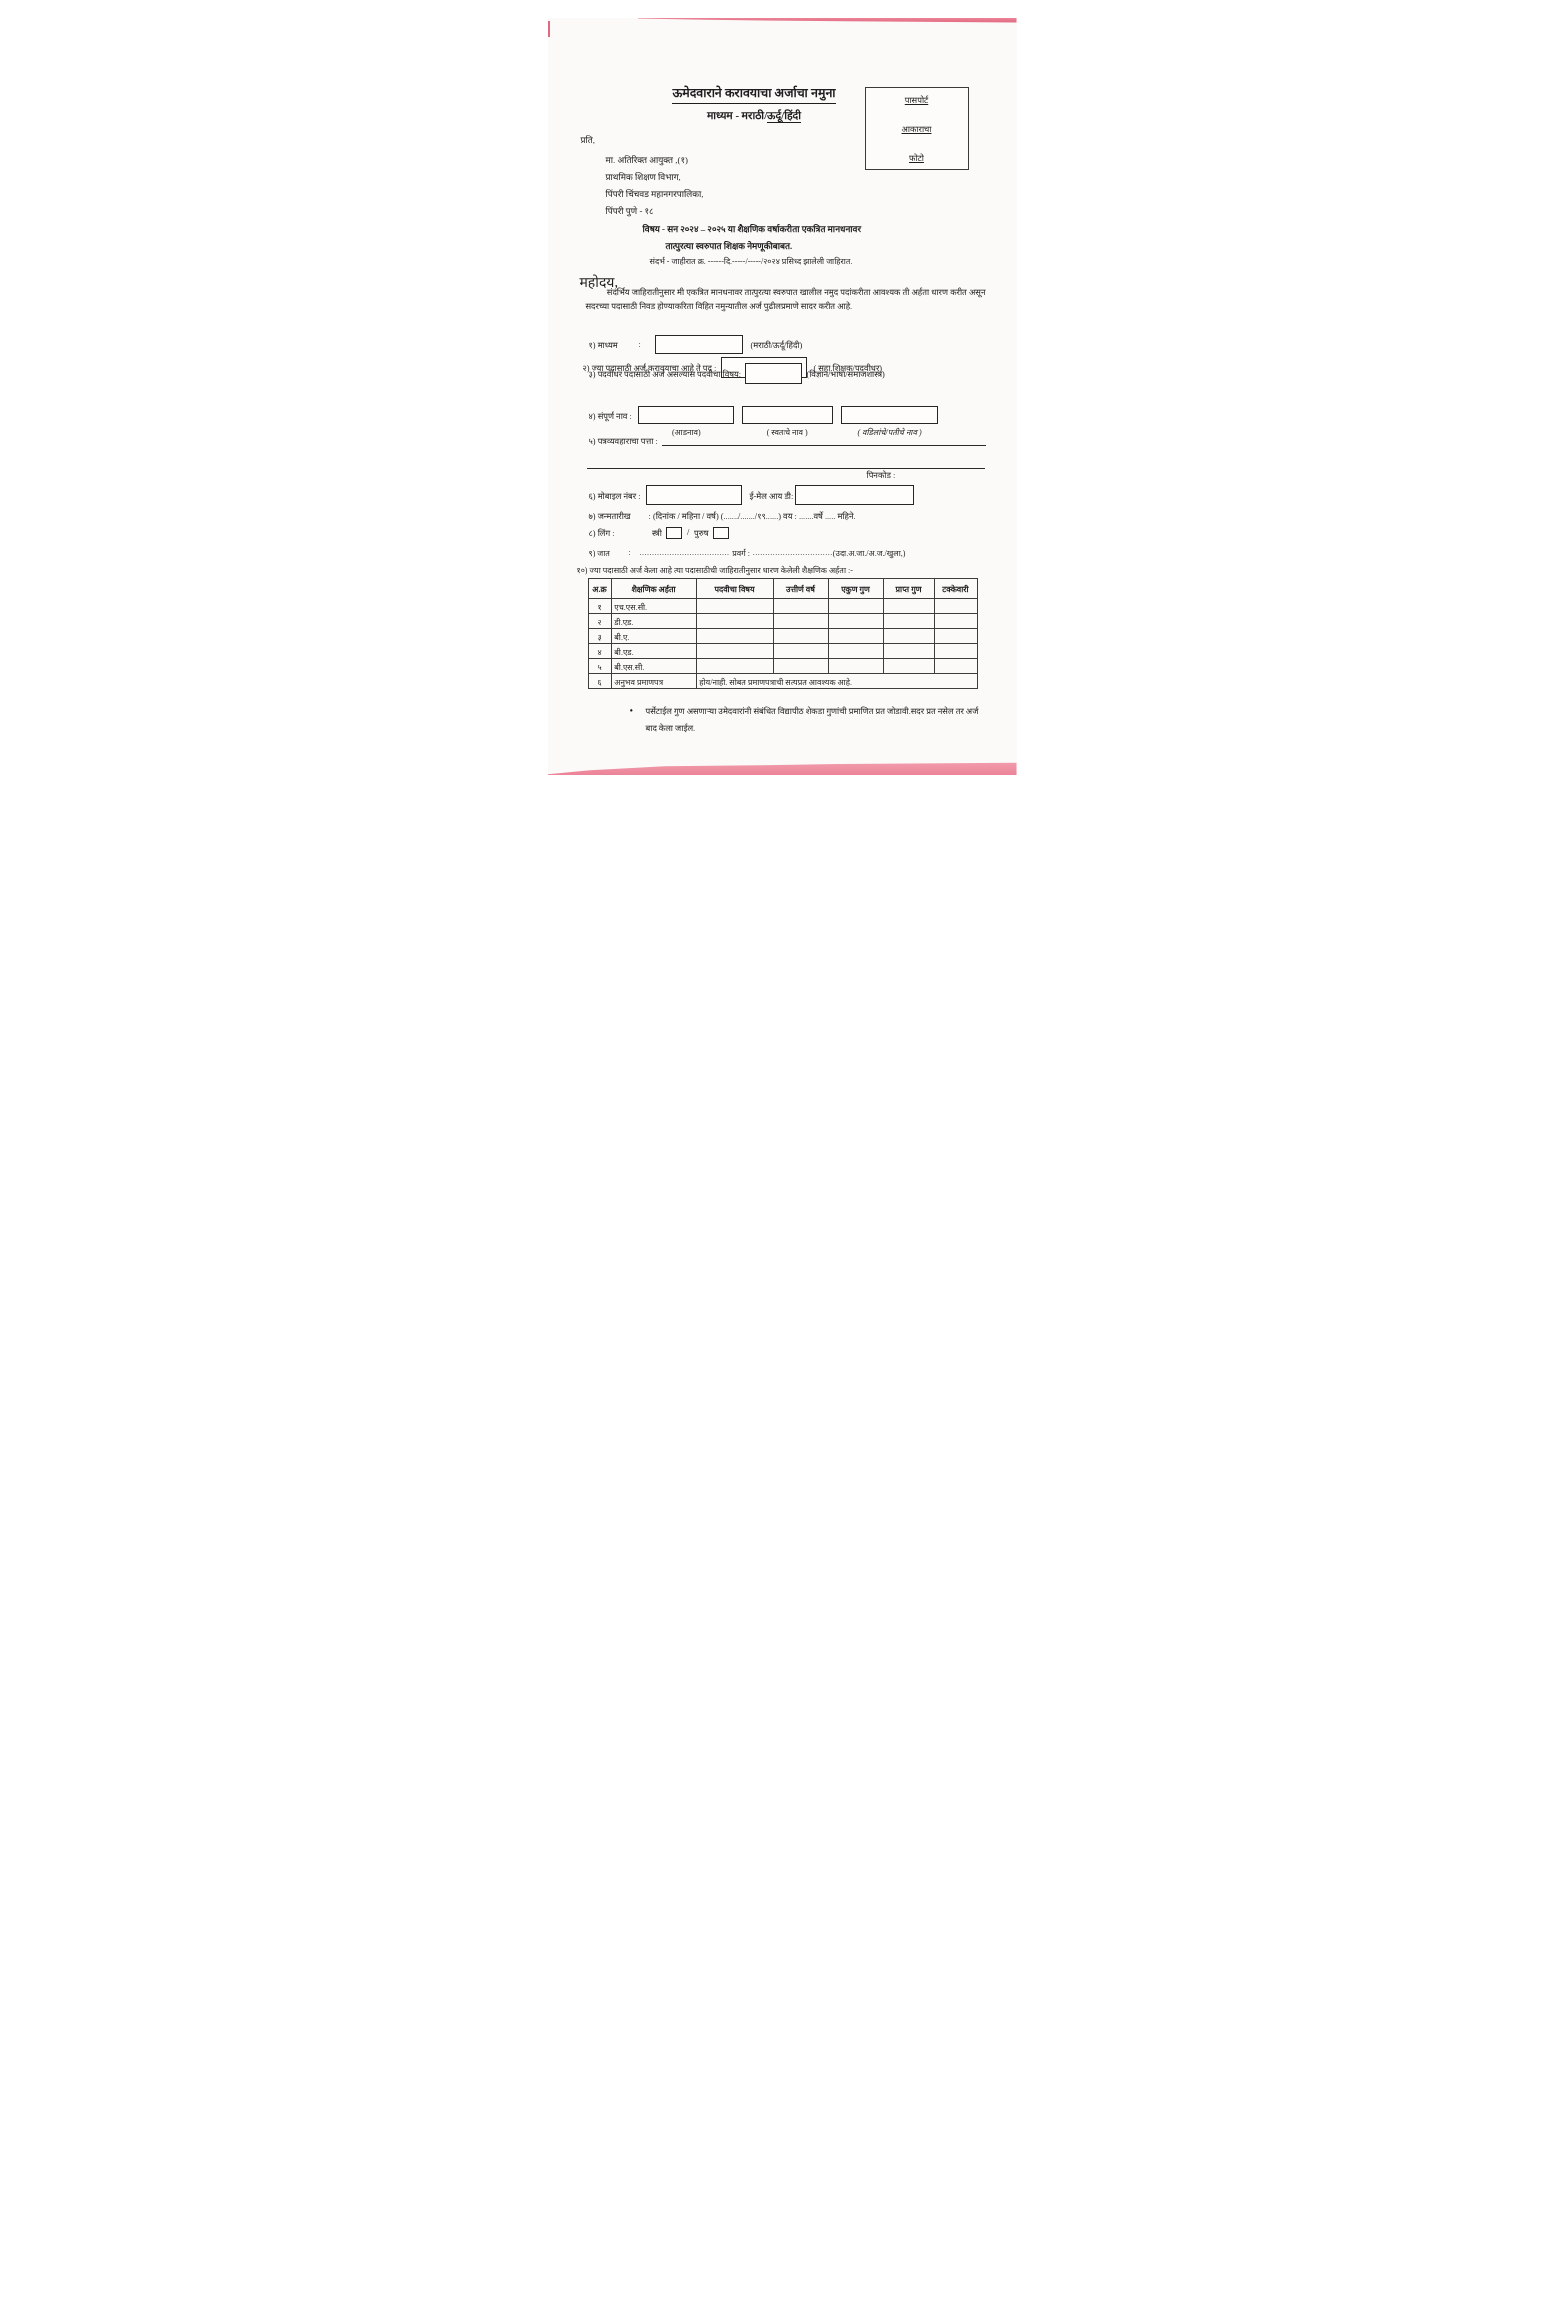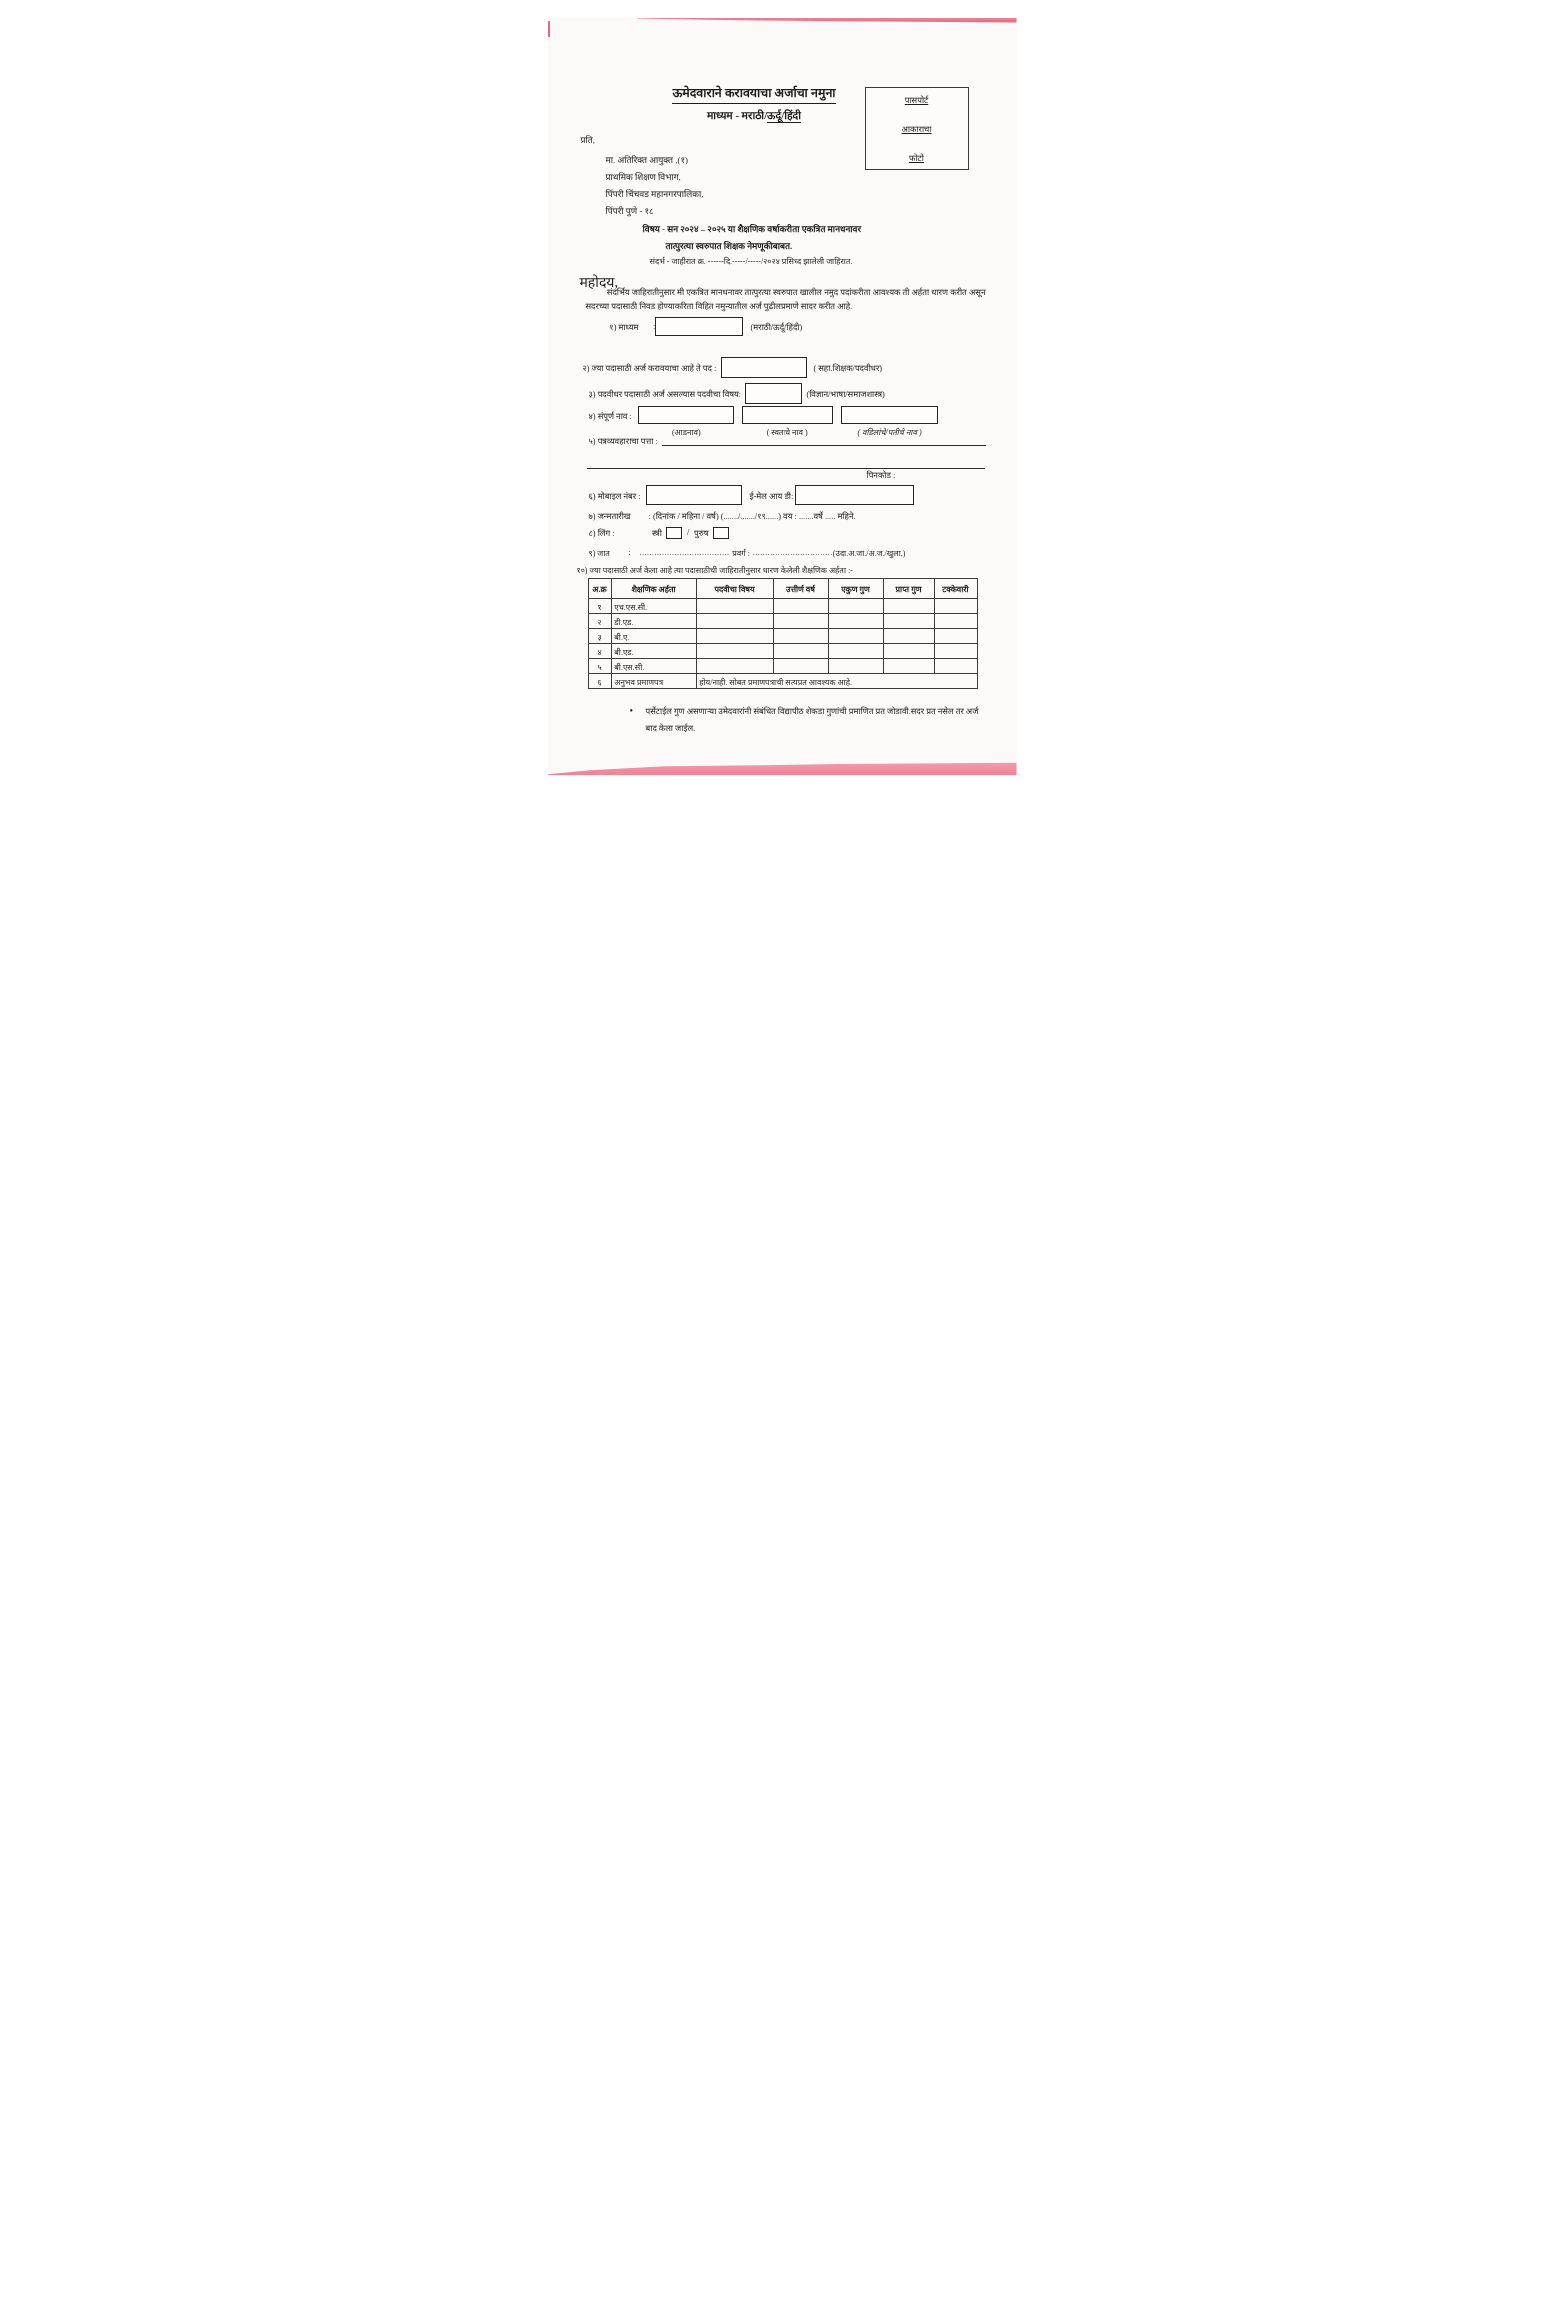--- a/index.html
+++ b/index.html
@@ -61,23 +61,23 @@
   }
   
   .frow{display:flex;align-items:center;font-size:8.3px;white-space:nowrap;}
   .fbox{
     border:1.4px solid #262626;border-left-width:0.9px;border-right-width:0.9px;
     background:#fefdfb;flex:none;
   }
   .cbox{width:16px;height:11.6px;border:1.4px solid #262626;background:#fefdfb;flex:none;}
   .write-line{border-bottom:0.9px solid #2a2a2a;height:10.2px;}
   .dots{letter-spacing:0.5px;}
-  .row1{left:41px;top:299px;text-align:right;}
+  .row1{left:41px;top:317px;}
   .row2{left:35px;top:339px;}
-  .row3{left:41px;top:365px;}
+  .row3{left:41px;top:345px;}
   .row4{left:41px;top:388px;align-items:flex-start;}
   .row4 .grp{display:flex;flex-direction:column;align-items:center;flex:none;}
   .row4 .grp .cap{font-size:8px;margin-top:2.8px;}
   .row5{left:41px;top:417px;width:397px;align-items:flex-end;}
   .row5 .write-line{flex:1;margin-left:4.6px;}
   .line2{left:39px;top:441px;width:398px;}
   .pincode{left:319px;top:451px;font-size:8.3px;}
   .row6{left:41px;top:467px;}
   .row7{left:41px;top:492px;}
   .row8{left:41px;top:509px;}

